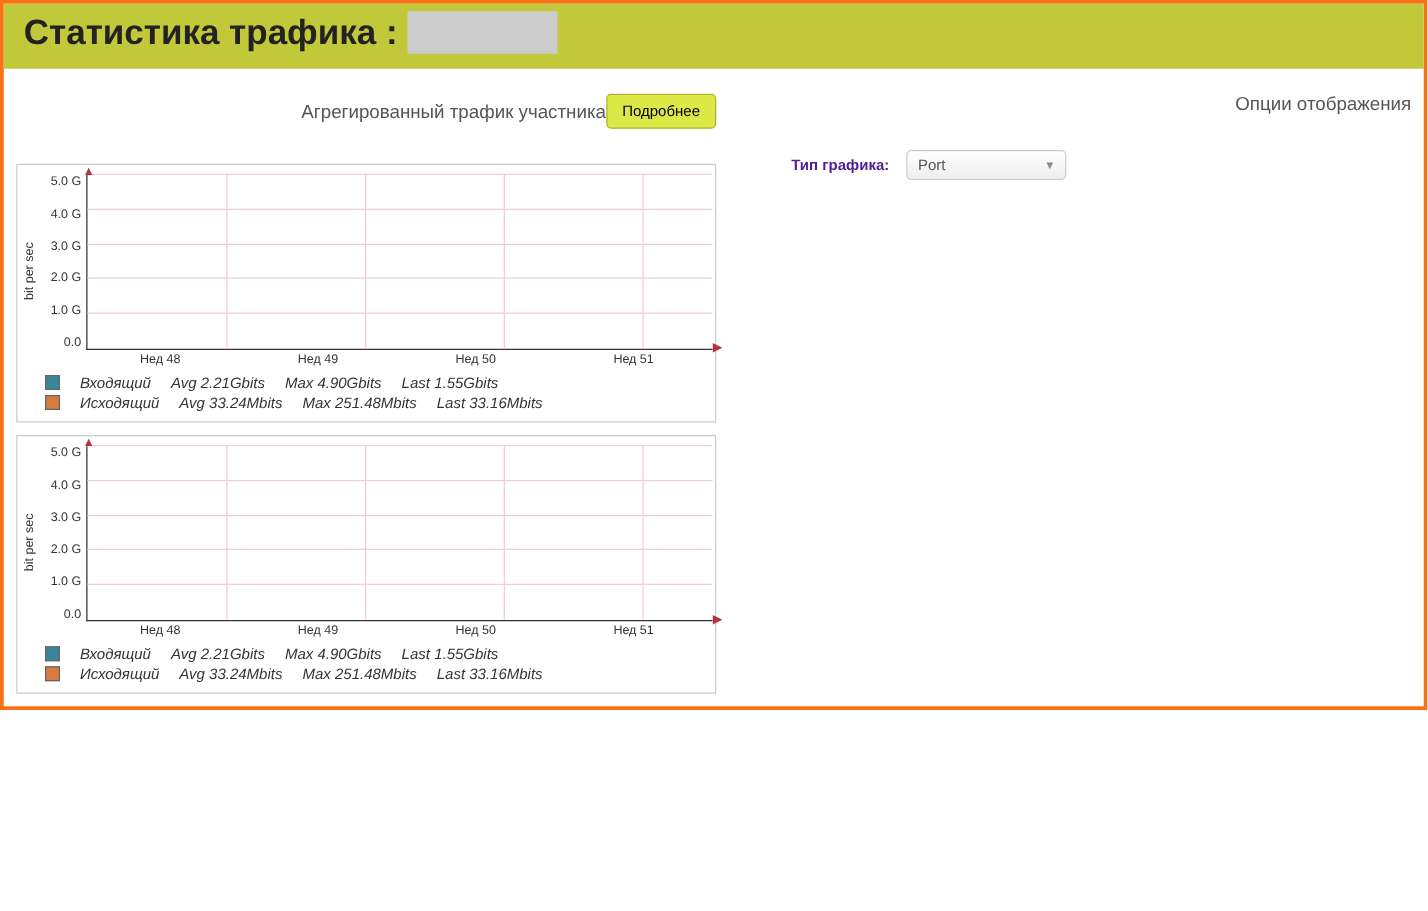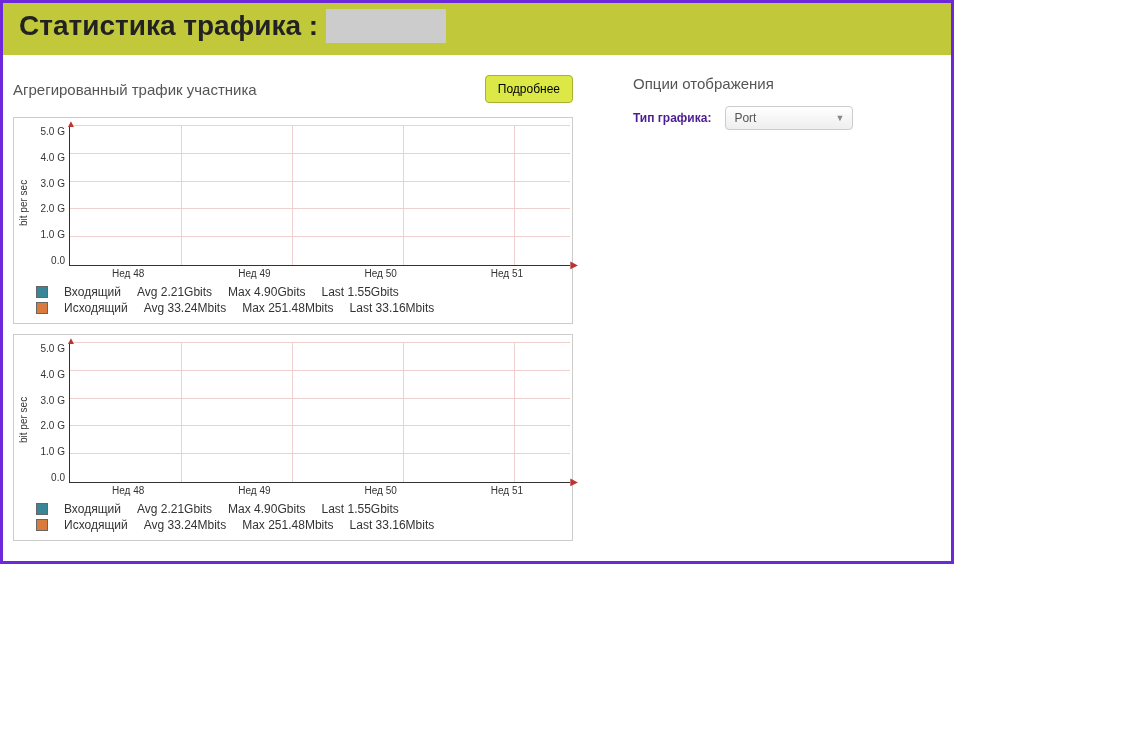--- a/index.html
+++ b/index.html
@@ -4,24 +4,23 @@
 <style>
   body {
     margin: 0;
     padding: 0;
     font-family: Verdana, Arial, sans-serif;
     background: #fff;
     color: #333;
     font-size: 12px;
   }
   .page {
-    width: 954px;
+    width: 1142px;
     box-sizing: border-box;
-    border: 3px solid #6d28d9;
-    padding-bottom: 10px;
+    border: 3px solid #f97316;
   }
   .header {
     background: #c1c93a;
     padding: 6px 16px 12px 16px;
   }
   .header h1 {
     margin: 0;
     font-size: 28px;
     font-weight: bold;
     color: #222;
@@ -38,22 +37,22 @@
   .content {
     display: flex;
     padding: 20px 10px 0 10px;
     gap: 60px;
   }
   .left-col { flex: 0 0 560px; }
   .right-col { flex: 1; }
   .section-head {
     display: flex;
     align-items: center;
-    justify-content: space-between;
-    margin-bottom: 14px;
+    justify-content: flex-end;
+    margin-bottom: 28px;
   }
   .section-head h2 {
     font-size: 15px;
     font-weight: normal;
     color: #555;
     margin: 0;
   }
   .btn {
     background: #dce845;
     border: 1px solid #aab22f;
@@ -153,21 +152,21 @@
     color:#333;
     margin-left:34px;
     padding-top:2px;
   }
   .xaxis span { flex:1; text-align:center; }
   .legend {
     font-size: 12px;
     color:#333;
     padding: 6px 4px 2px 20px;
   }
-  .legend-row { display:flex; gap:16px; align-items:center; margin-bottom:2px; }
+  .legend-row { display:flex; gap:16px; align-items:center; margin-bottom:2px;font-style:italic; }
   .swatch { width:10px; height:10px; display:inline-block; border:1px solid #666; }
   .swatch.in { background:#3a8699; }
   .swatch.out { background:#d97b3c; }
   .port-link { color:#2464a0; text-decoration:underline; font-size:13px; display:inline-block; margin: 60px 0 14px 6px; }
 </style>
 </head>
 <body>
 
 <div class="page">
 

